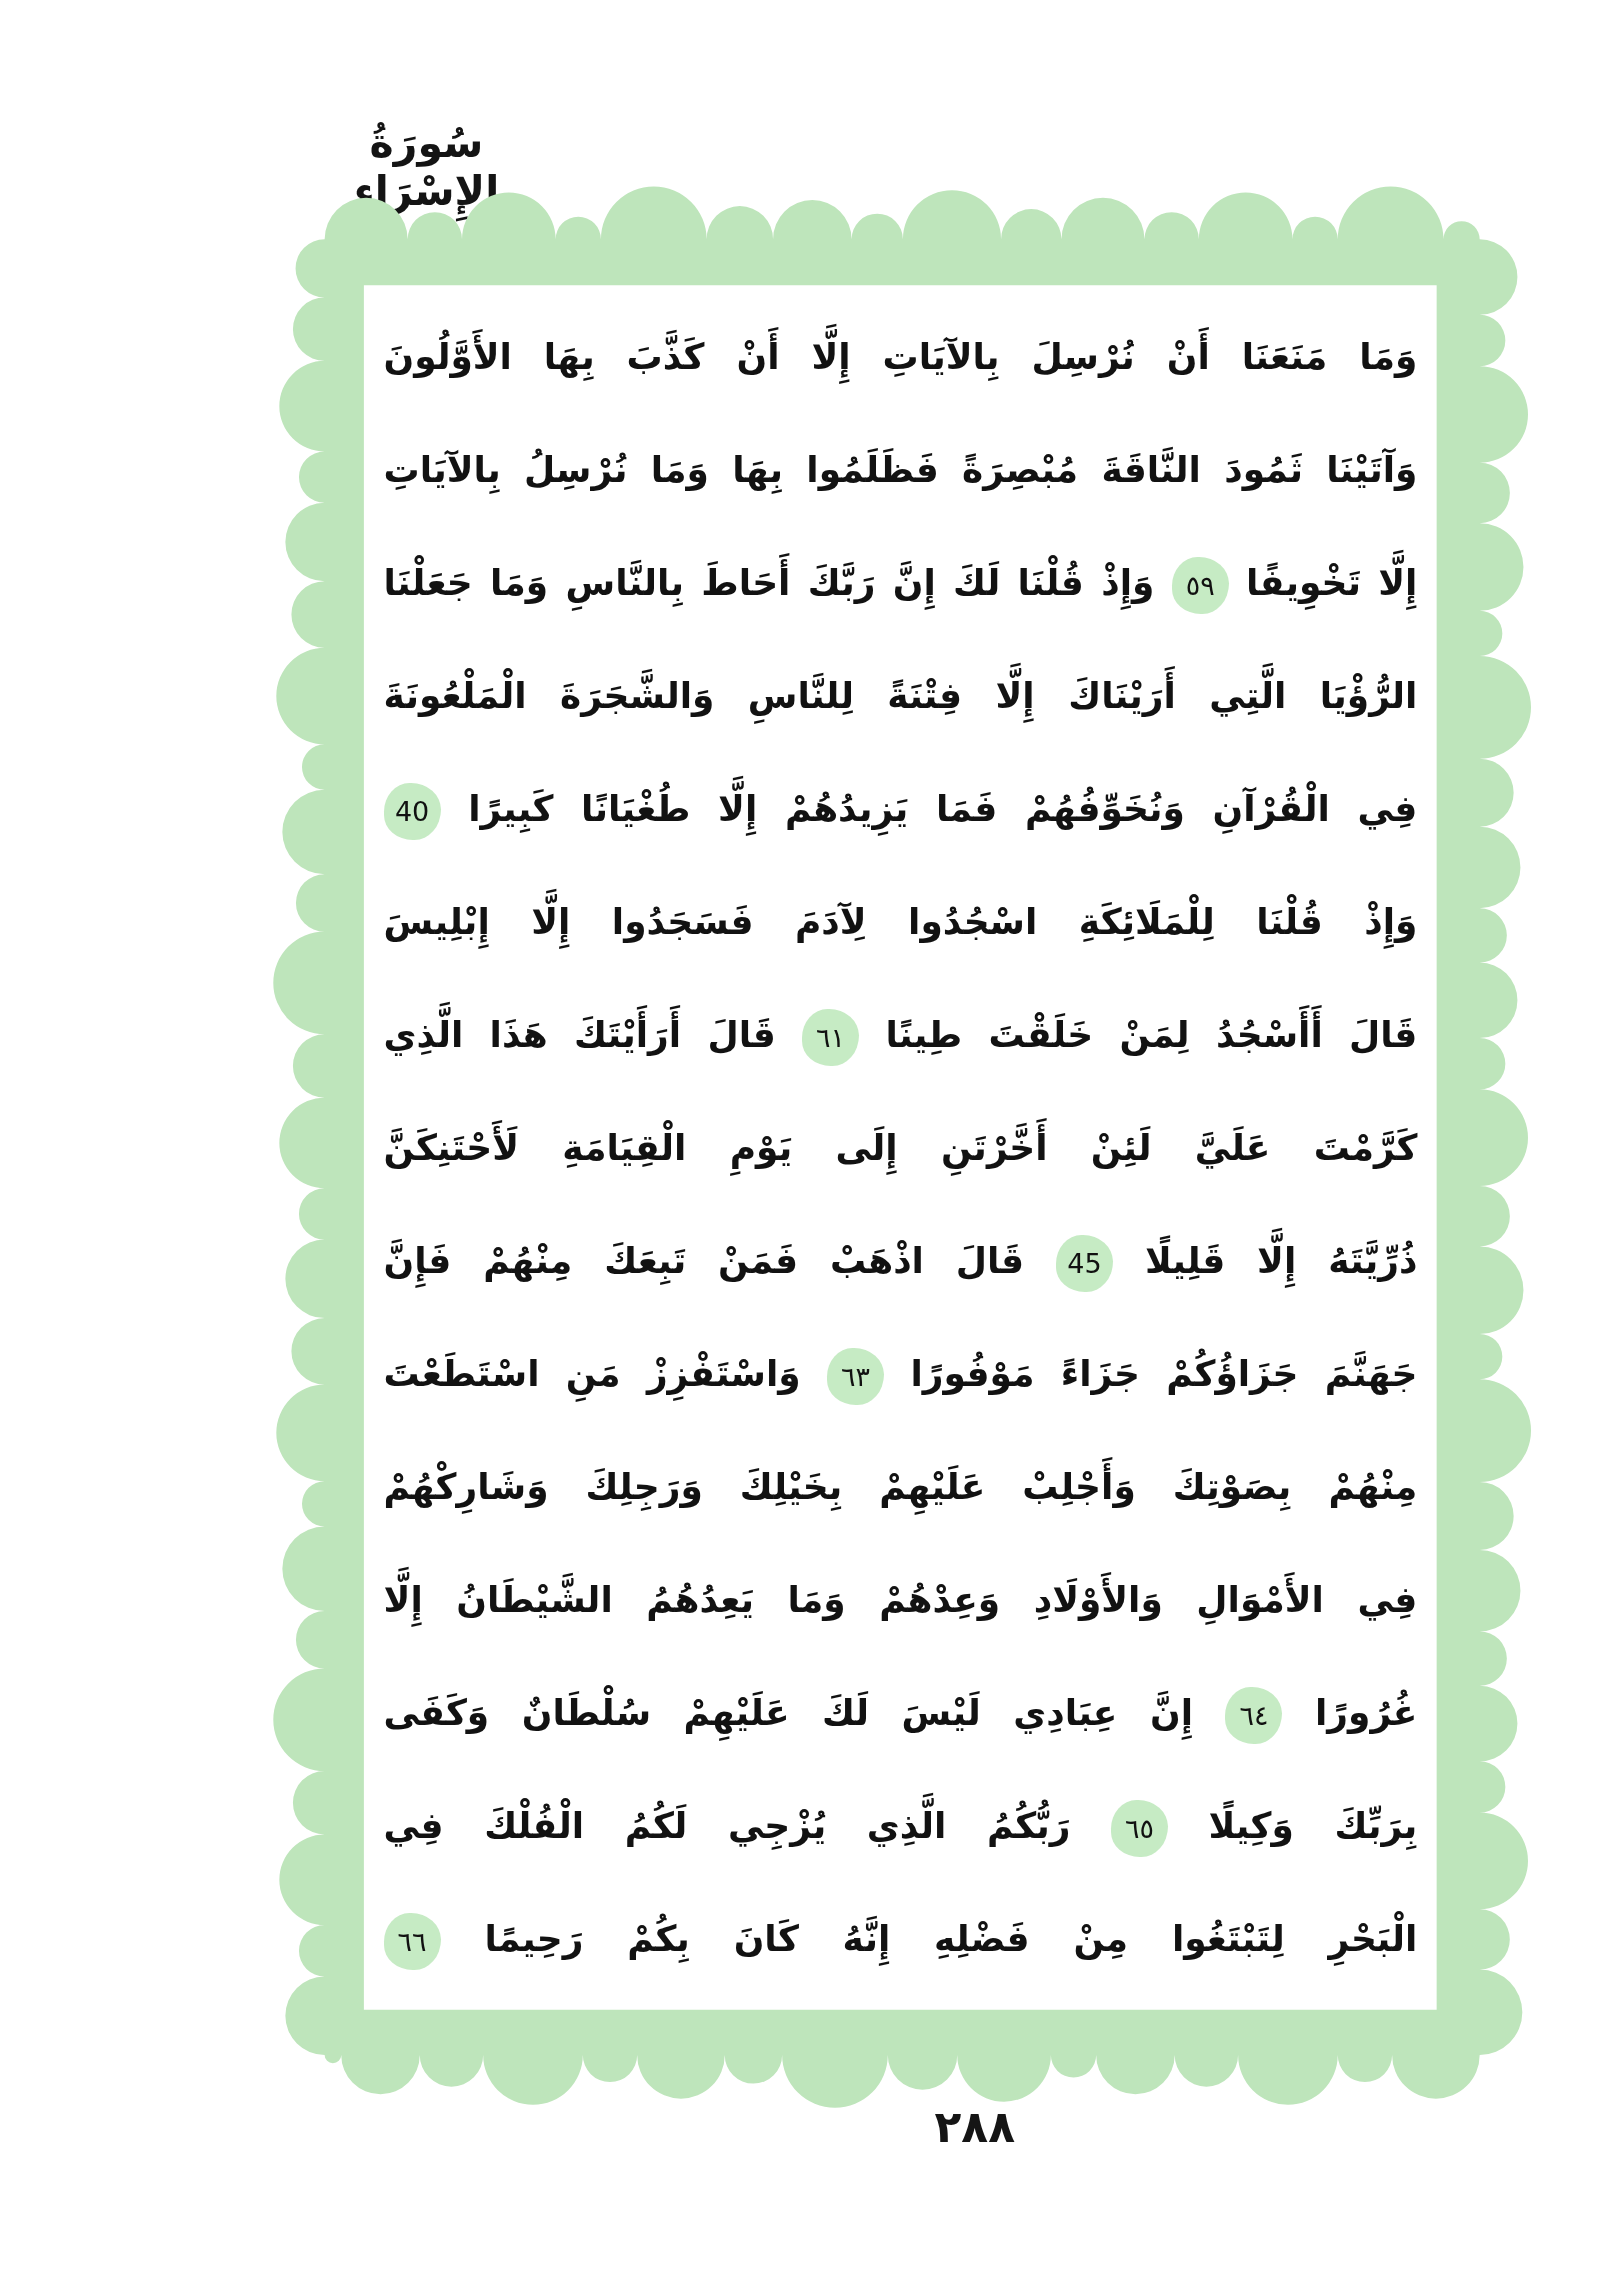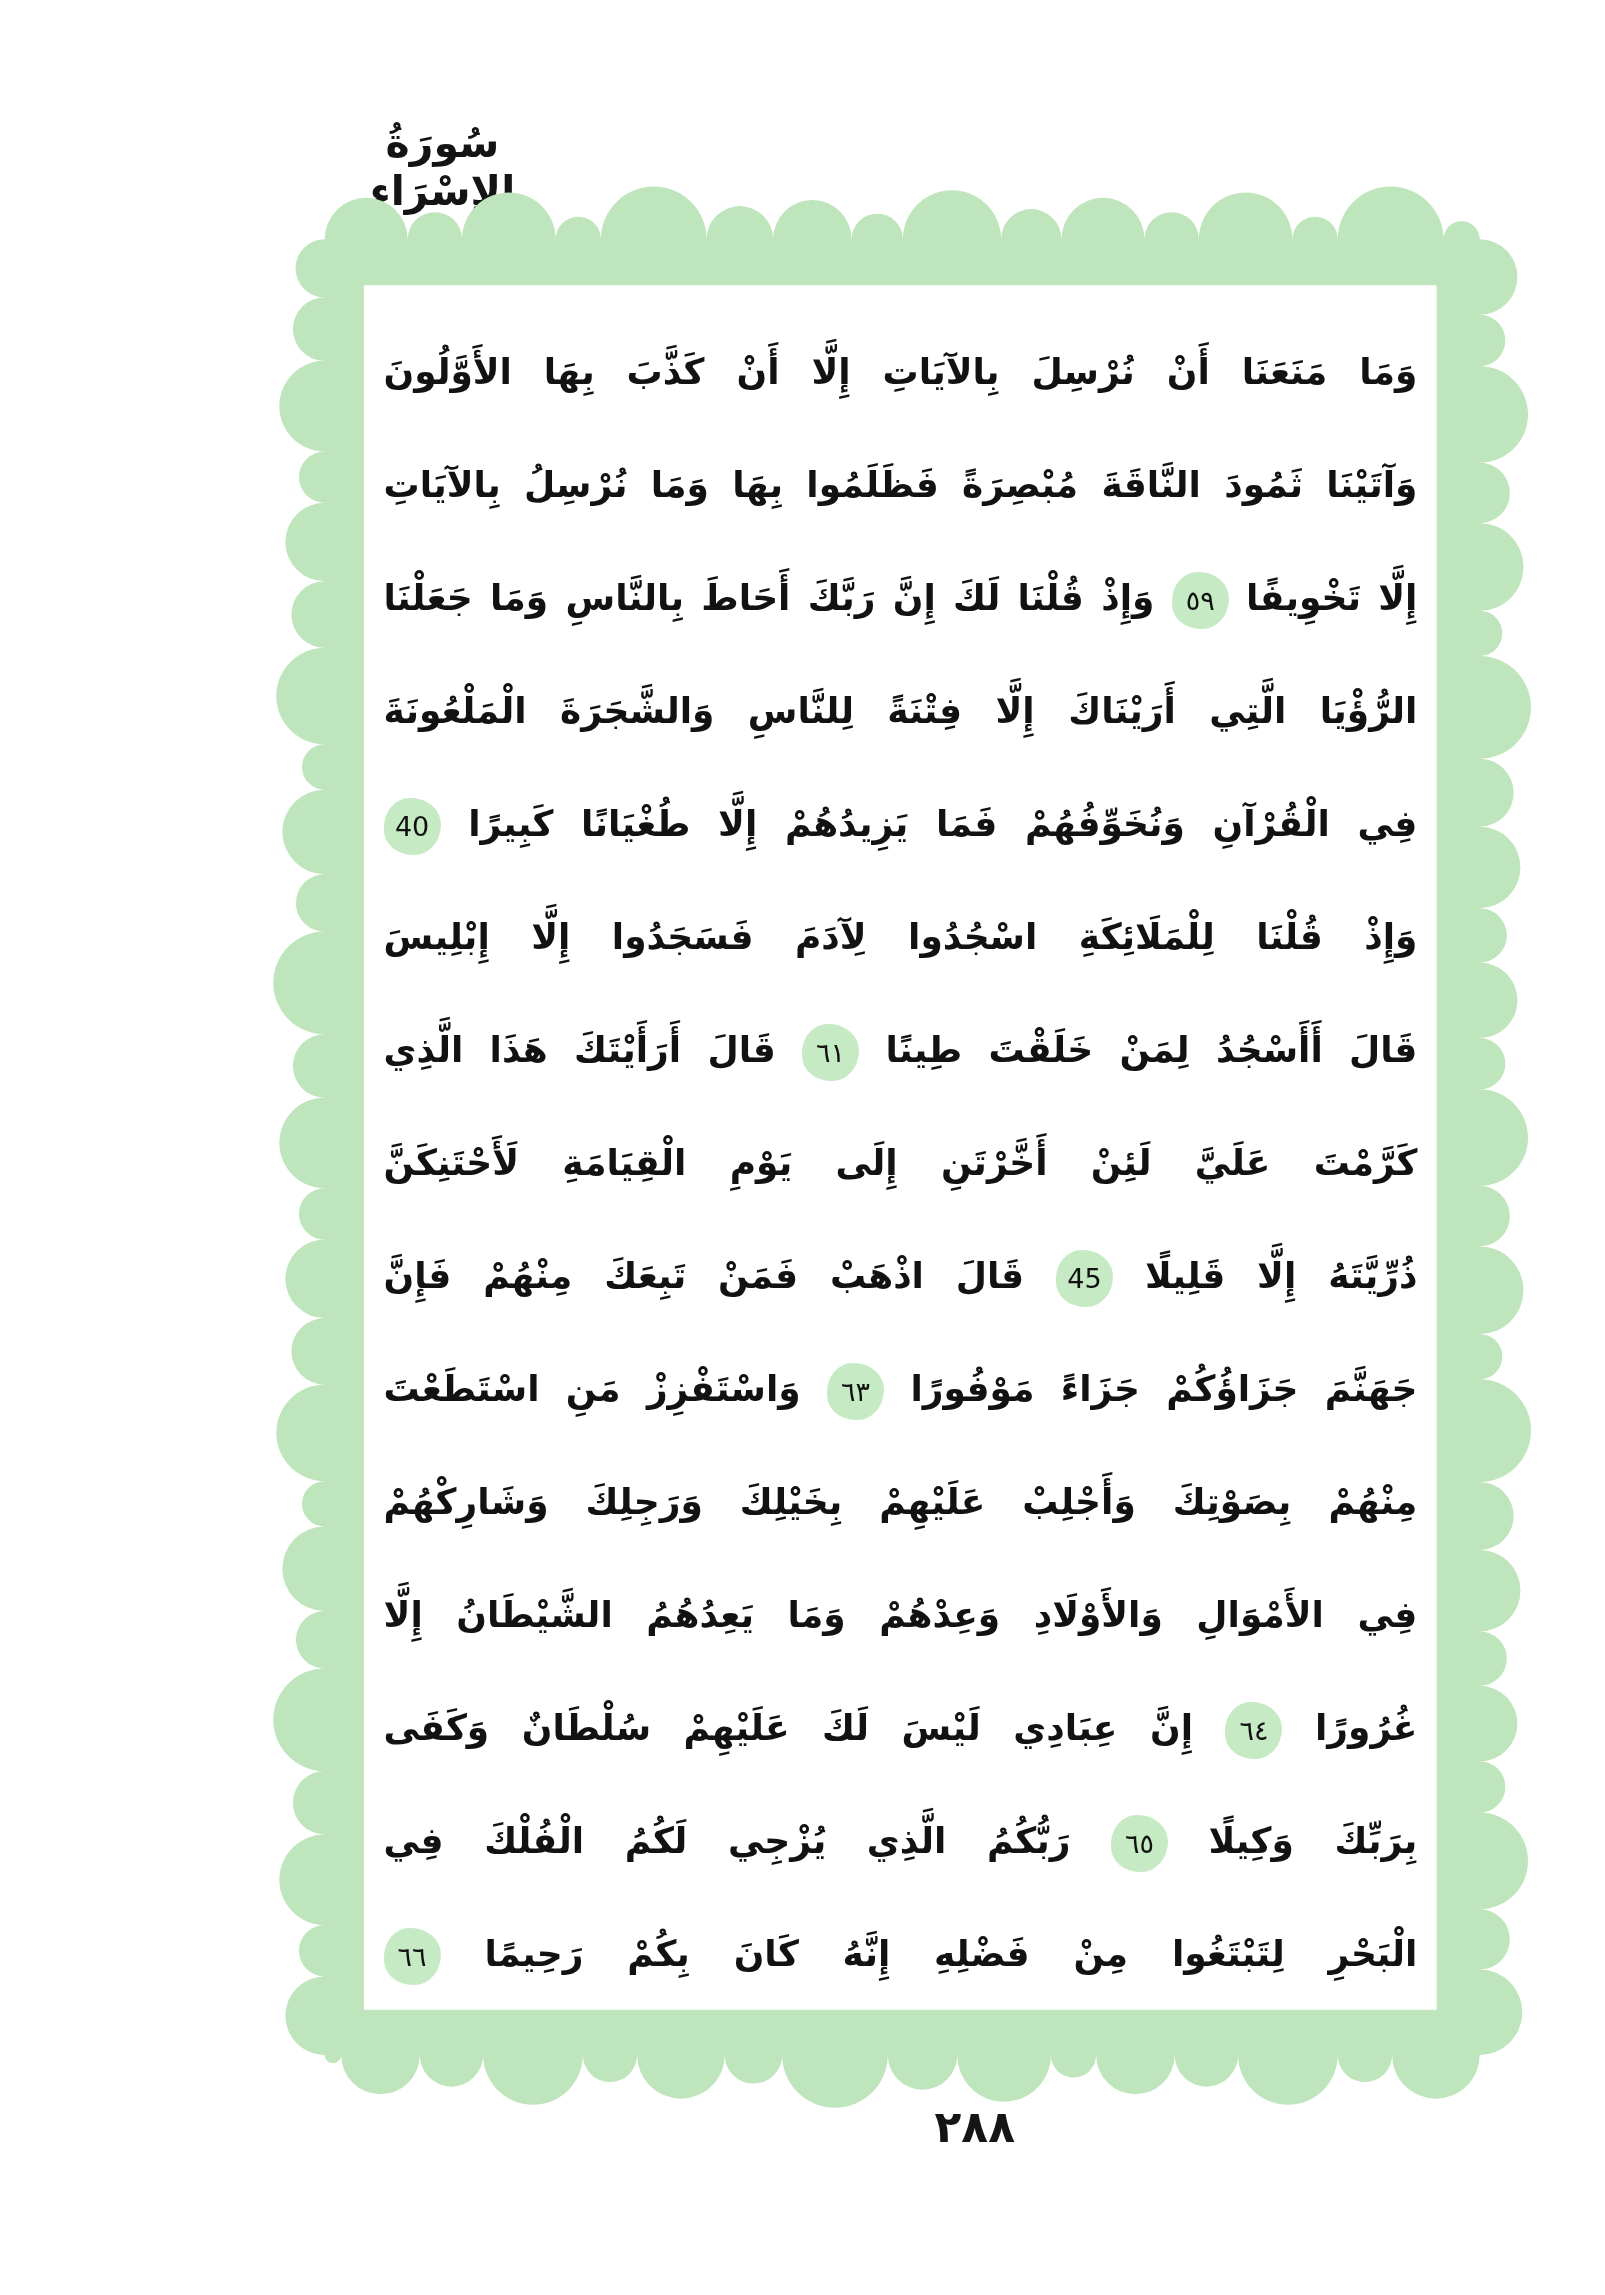--- a/index.html
+++ b/index.html
@@ -10,32 +10,32 @@
     font-family:"DejaVu Sans",sans-serif;
     overflow:hidden;
   }
   .hdr{
     position:absolute;
     color:#141414;
     font-weight:bold;
     text-align:center;
     direction:rtl;
   }
-  .hdr-surah{left:314px;top:119px;width:257px;font-size:41px;}
+  .hdr-surah{left:298px;top:119px;width:257px;font-size:41px;}
   .hdr-juz{left:1178px;top:121px;width:332px;font-size:39px;}
   .frame-svg{position:absolute;left:0;top:0;}
   .text-area{
     position:absolute;
     left:364px;top:285px;
     width:1073px;height:1725px;
     box-sizing:border-box;
     padding:0 19.6px;
     display:flex;
     flex-direction:column;
-    justify-content:flex-end;
+    justify-content:center;
     direction:rtl;
   }
   .qline{
     height:113px;
     line-height:113px;
     text-align:justify;
     text-align-last:justify;
     text-justify:inter-word;
     color:#121212;
     font-size:36px;

